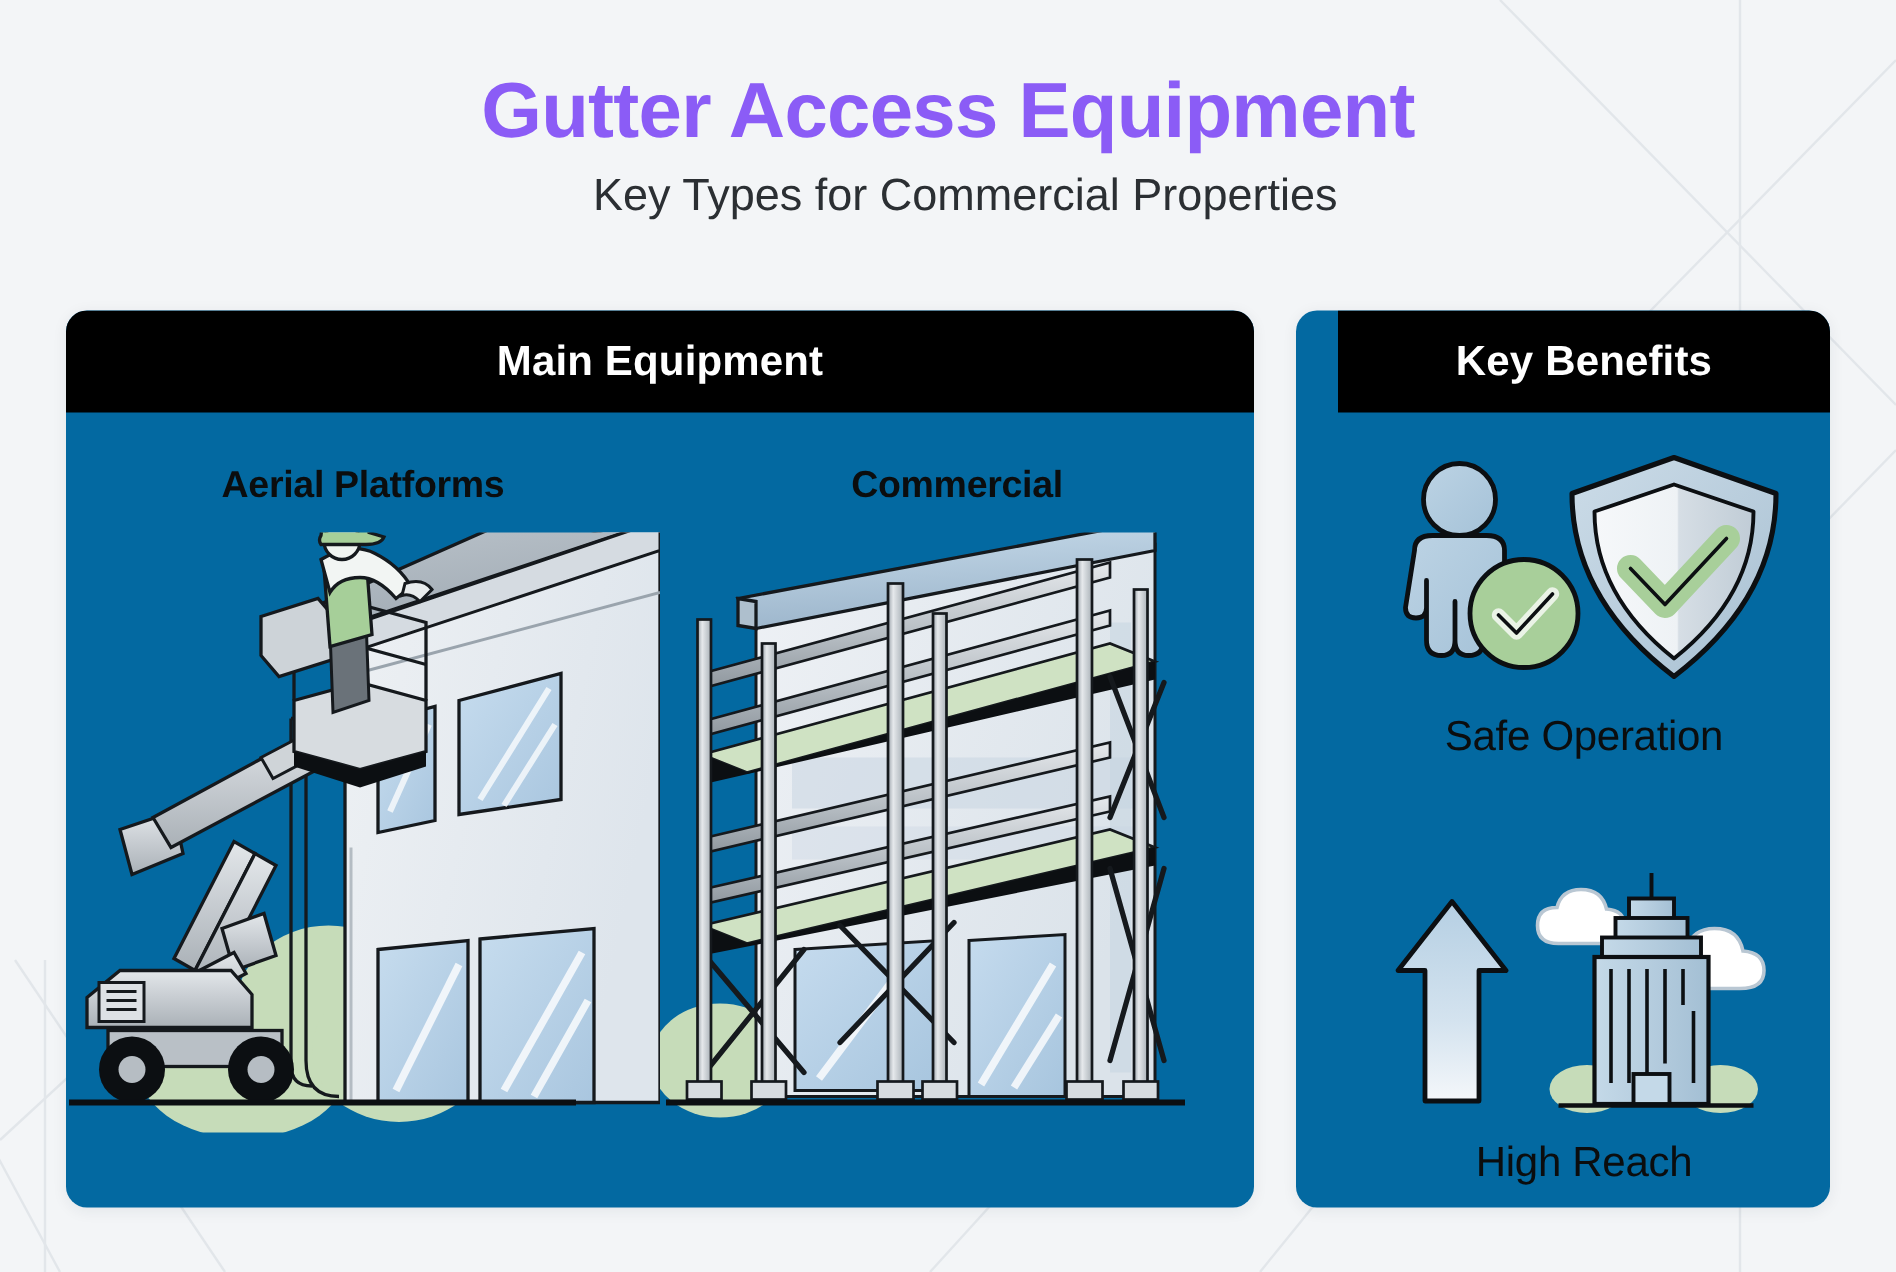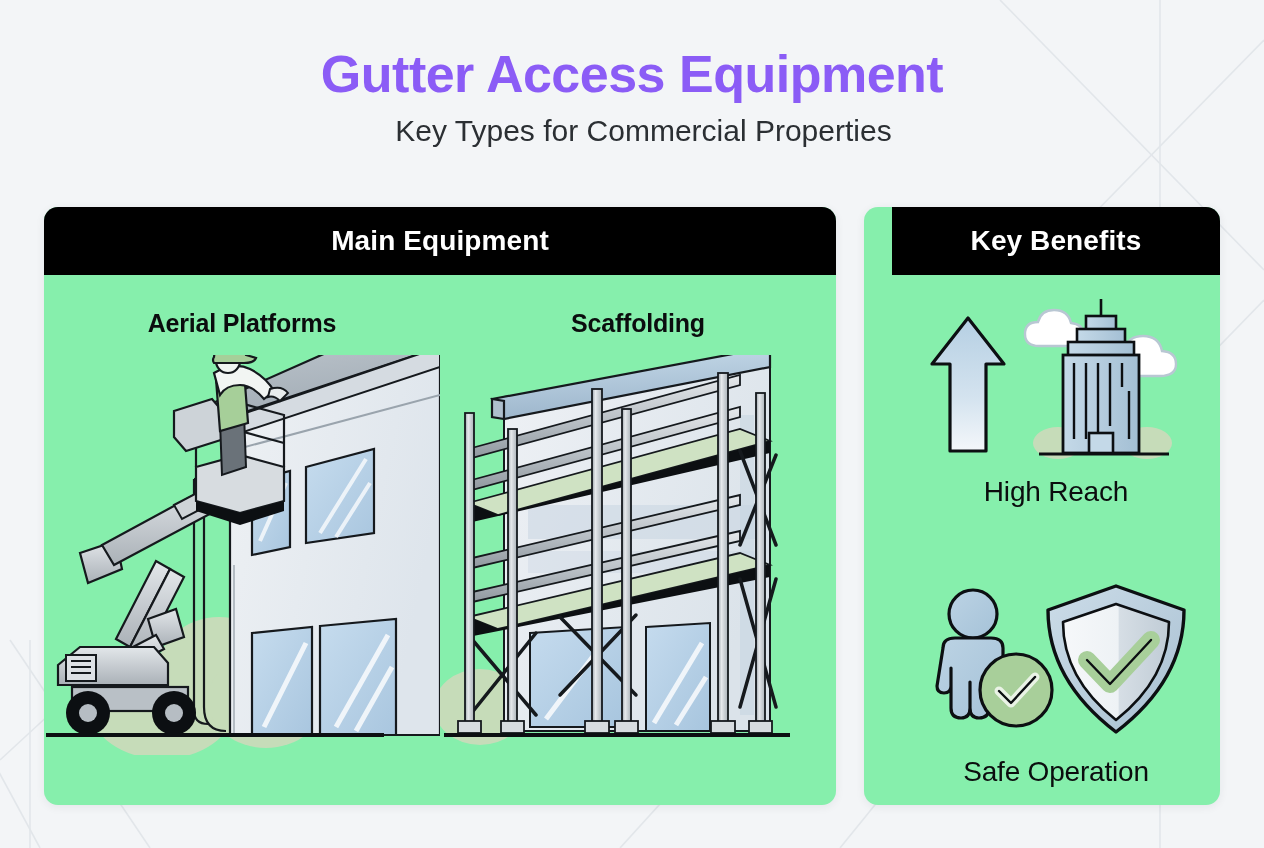--- a/index.html
+++ b/index.html
@@ -25,21 +25,21 @@
   .subtitle {
     font-size: 30px; color: #2b2f33; margin-top: 12px; font-weight: 400; padding-left: 23px;
   }
 
   .cards {
     position: absolute; left: 44px; top: 207px;
     width: 1176px; height: 598px;
     display: flex; gap: 28px;
   }
   .card {
-    background: #86efac;
+    background: #0369a1;
     border-radius: 14px;
     box-shadow: 0 2px 10px rgba(30,40,55,0.07);
     overflow: hidden;
     display: flex; flex-direction: column;
   }
   .card-main { width: 792px; }
   .card-side { width: 356px; padding-left: 28px; }
   .card-head {
     background: #000000; color: #ffffff;
     height: 68px; display: flex; align-items: center; justify-content: center;
@@ -211,21 +211,21 @@
                 <circle cx="184" cy="6" r="12" fill="#f0f4f1" stroke="#15191d" stroke-width="2.2"></circle>
 
                 <path d="M170 2 q2 -18 16 -18 q14 0 16 16 l10 3 q-2 5 -12 5 l-30 0 q-2 -3 0 -6 Z" fill="#a6cf99" stroke="#15191d" stroke-width="2.2"></path>
               </g>
 
               <line x1="2" y1="380" x2="340" y2="380" stroke="#0c0f12" stroke-width="4"></line>
             </svg>
           </div>
 
           <div class="pane">
-            <div class="pane-title">Scaffolding</div>
+            <div class="pane-title">Commercial</div>
             <svg class="pane-art" viewBox="0 0 396 400" xmlns="http://www.w3.org/2000/svg">
               <defs>
                 <linearGradient id="wallG2" x1="0" y1="0" x2="1" y2="0.5">
                   <stop offset="0%" stop-color="#eef1f5"></stop>
                   <stop offset="100%" stop-color="#dbe3ea"></stop>
                 </linearGradient>
                 <linearGradient id="glassG2" x1="0" y1="0" x2="1" y2="1">
                   <stop offset="0%" stop-color="#c5dbee"></stop>
                   <stop offset="100%" stop-color="#a7c5de"></stop>
                 </linearGradient>
@@ -322,73 +322,20 @@
             </svg>
           </div>
 
         </div>
       </div>
     </section>
 
     <section class="card card-side">
       <div class="card-head">Key Benefits</div>
       <div class="card-body">
-
-        <div class="benefit b1">
-          <svg class="benefit-art" width="290" height="175" viewBox="0 0 290 175" xmlns="http://www.w3.org/2000/svg">
-            <defs>
-              <linearGradient id="arrowG" x1="0" y1="0" x2="0" y2="1">
-                <stop offset="0%" stop-color="#b5cfe3"></stop>
-                <stop offset="60%" stop-color="#d4e3ef"></stop>
-                <stop offset="100%" stop-color="#f4f7fa"></stop>
-              </linearGradient>
-              <linearGradient id="towerG" x1="0" y1="0" x2="1" y2="0">
-                <stop offset="0%" stop-color="#c4d9e8"></stop>
-                <stop offset="55%" stop-color="#b3cbdd"></stop>
-                <stop offset="100%" stop-color="#a3bfd4"></stop>
-              </linearGradient>
-            </defs>
-
-            <g>
-              <path d="M57 27 L93 73 L75 73 L75 160 L39 160 L39 73 L21 73 Z" fill="url(#arrowG)" stroke="#0c0f12" stroke-width="3.2" stroke-linejoin="round"></path>
-            </g>
-
-            <g fill="#ffffff" stroke="#b9c7d3" stroke-width="2.4">
-              <path d="M128 55 q-14 0 -14 -12 q0 -12 13 -12 q3 -12 16 -12 q14 0 17 13 q12 1 12 11 q0 12 -14 12 Z"></path>
-            </g>
-            <g fill="#ffffff" stroke="#b9c7d3" stroke-width="2.4">
-              <path d="M214 85 q-16 0 -16 -13 q0 -13 15 -13 q4 -14 19 -14 q16 0 19 15 q14 1 14 13 q0 12 -16 12 Z"></path>
-            </g>
-
-            <g fill="#c6dcb9">
-              <ellipse cx="147" cy="152" rx="25" ry="16"></ellipse>
-              <ellipse cx="236" cy="152" rx="25" ry="16"></ellipse>
-            </g>
-
-            <g>
-              <line x1="190" y1="8" x2="190" y2="26" stroke="#0c0f12" stroke-width="2.6"></line>
-              <rect x="175" y="25" width="30" height="14" fill="url(#towerG)" stroke="#0c0f12" stroke-width="2.6"></rect>
-              <rect x="166" y="38" width="48" height="14" fill="url(#towerG)" stroke="#0c0f12" stroke-width="2.6"></rect>
-              <rect x="157" y="51" width="66" height="14" fill="url(#towerG)" stroke="#0c0f12" stroke-width="2.6"></rect>
-              <rect x="152" y="64" width="76" height="98" fill="url(#towerG)" stroke="#0c0f12" stroke-width="2.8"></rect>
-              <g stroke="#0c0f12" stroke-width="2.4">
-                <line x1="163" y1="72" x2="163" y2="148"></line>
-                <line x1="175" y1="72" x2="175" y2="148"></line>
-                <line x1="187" y1="72" x2="187" y2="148"></line>
-                <line x1="199" y1="72" x2="199" y2="135"></line>
-                <line x1="211" y1="72" x2="211" y2="96"></line>
-                <line x1="218" y1="100" x2="218" y2="148"></line>
-              </g>
-              <rect x="178" y="142" width="24" height="20" fill="#c4d9e8" stroke="#0c0f12" stroke-width="2.6"></rect>
-            </g>
-
-            <line x1="128" y1="163" x2="258" y2="163" stroke="#0c0f12" stroke-width="3"></line>
-          </svg>
-          <div class="benefit-label">High Reach</div>
-        </div>
 
         <div class="benefit b2">
           <svg class="benefit-art" width="290" height="170" viewBox="0 0 290 170" xmlns="http://www.w3.org/2000/svg">
             <defs>
               <linearGradient id="personG" x1="0" y1="0" x2="1" y2="1">
                 <stop offset="0%" stop-color="#bcd3e4"></stop>
                 <stop offset="100%" stop-color="#a5c2d8"></stop>
               </linearGradient>
               <linearGradient id="shieldOuter" x1="0" y1="0" x2="1" y2="1">
                 <stop offset="0%" stop-color="#ccdce8"></stop>
@@ -418,17 +365,70 @@
             <g>
               <path d="M205 12 L273 36 q0 70 -68 122 q-68 -52 -68 -122 Z" fill="url(#shieldOuter)" stroke="#0c0f12" stroke-width="3.4" stroke-linejoin="round"></path>
               <path d="M205 30 L258 48 q0 56 -53 98 q-53 -42 -53 -98 Z" fill="url(#shieldInner)" stroke="#0c0f12" stroke-width="2.6" stroke-linejoin="round"></path>
               <path d="M176 86 L199 110 L240 66" fill="none" stroke="#a8cf9a" stroke-width="18" stroke-linecap="round" stroke-linejoin="round"></path>
               <path d="M176 86 L199 110 L240 66" fill="none" stroke="#0c0f12" stroke-width="2.4" stroke-linecap="round" stroke-linejoin="round"></path>
             </g>
           </svg>
           <div class="benefit-label">Safe Operation</div>
         </div>
 
+        <div class="benefit b1">
+          <svg class="benefit-art" width="290" height="175" viewBox="0 0 290 175" xmlns="http://www.w3.org/2000/svg">
+            <defs>
+              <linearGradient id="arrowG" x1="0" y1="0" x2="0" y2="1">
+                <stop offset="0%" stop-color="#b5cfe3"></stop>
+                <stop offset="60%" stop-color="#d4e3ef"></stop>
+                <stop offset="100%" stop-color="#f4f7fa"></stop>
+              </linearGradient>
+              <linearGradient id="towerG" x1="0" y1="0" x2="1" y2="0">
+                <stop offset="0%" stop-color="#c4d9e8"></stop>
+                <stop offset="55%" stop-color="#b3cbdd"></stop>
+                <stop offset="100%" stop-color="#a3bfd4"></stop>
+              </linearGradient>
+            </defs>
+
+            <g>
+              <path d="M57 27 L93 73 L75 73 L75 160 L39 160 L39 73 L21 73 Z" fill="url(#arrowG)" stroke="#0c0f12" stroke-width="3.2" stroke-linejoin="round"></path>
+            </g>
+
+            <g fill="#ffffff" stroke="#b9c7d3" stroke-width="2.4">
+              <path d="M128 55 q-14 0 -14 -12 q0 -12 13 -12 q3 -12 16 -12 q14 0 17 13 q12 1 12 11 q0 12 -14 12 Z"></path>
+            </g>
+            <g fill="#ffffff" stroke="#b9c7d3" stroke-width="2.4">
+              <path d="M214 85 q-16 0 -16 -13 q0 -13 15 -13 q4 -14 19 -14 q16 0 19 15 q14 1 14 13 q0 12 -16 12 Z"></path>
+            </g>
+
+            <g fill="#c6dcb9">
+              <ellipse cx="147" cy="152" rx="25" ry="16"></ellipse>
+              <ellipse cx="236" cy="152" rx="25" ry="16"></ellipse>
+            </g>
+
+            <g>
+              <line x1="190" y1="8" x2="190" y2="26" stroke="#0c0f12" stroke-width="2.6"></line>
+              <rect x="175" y="25" width="30" height="14" fill="url(#towerG)" stroke="#0c0f12" stroke-width="2.6"></rect>
+              <rect x="166" y="38" width="48" height="14" fill="url(#towerG)" stroke="#0c0f12" stroke-width="2.6"></rect>
+              <rect x="157" y="51" width="66" height="14" fill="url(#towerG)" stroke="#0c0f12" stroke-width="2.6"></rect>
+              <rect x="152" y="64" width="76" height="98" fill="url(#towerG)" stroke="#0c0f12" stroke-width="2.8"></rect>
+              <g stroke="#0c0f12" stroke-width="2.4">
+                <line x1="163" y1="72" x2="163" y2="148"></line>
+                <line x1="175" y1="72" x2="175" y2="148"></line>
+                <line x1="187" y1="72" x2="187" y2="148"></line>
+                <line x1="199" y1="72" x2="199" y2="135"></line>
+                <line x1="211" y1="72" x2="211" y2="96"></line>
+                <line x1="218" y1="100" x2="218" y2="148"></line>
+              </g>
+              <rect x="178" y="142" width="24" height="20" fill="#c4d9e8" stroke="#0c0f12" stroke-width="2.6"></rect>
+            </g>
+
+            <line x1="128" y1="163" x2="258" y2="163" stroke="#0c0f12" stroke-width="3"></line>
+          </svg>
+          <div class="benefit-label">High Reach</div>
+        </div>
+
       </div>
     </section>
 
   </div>
 </div>
 
 </body></html>

